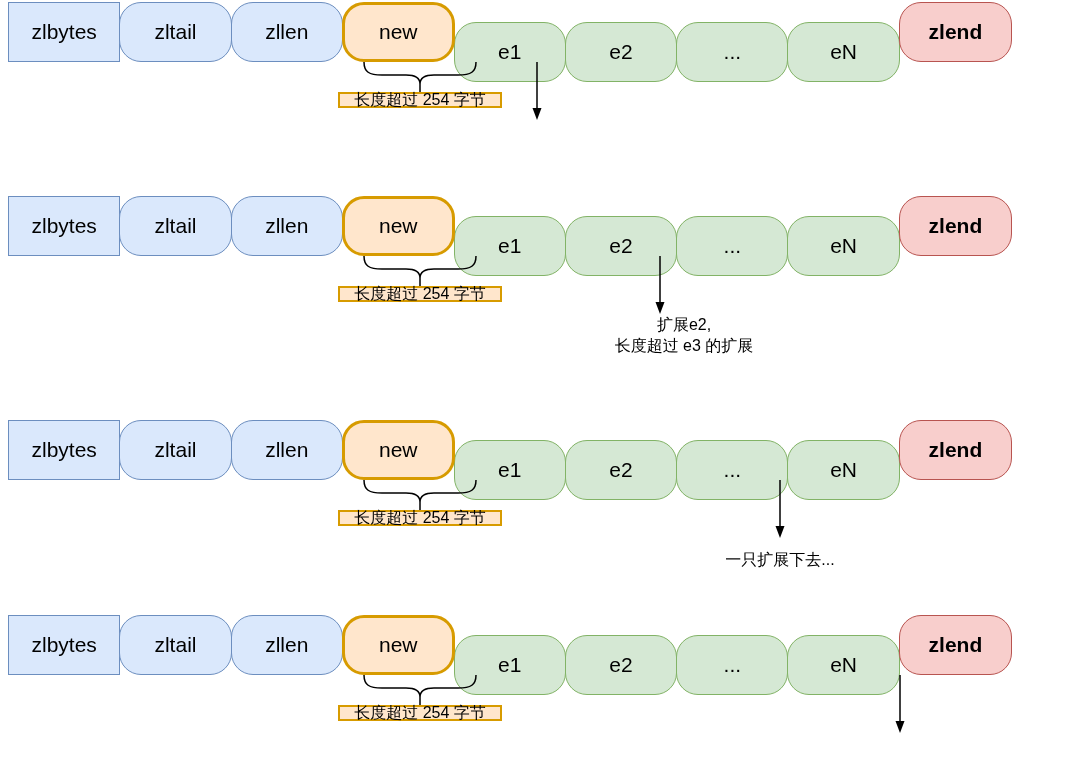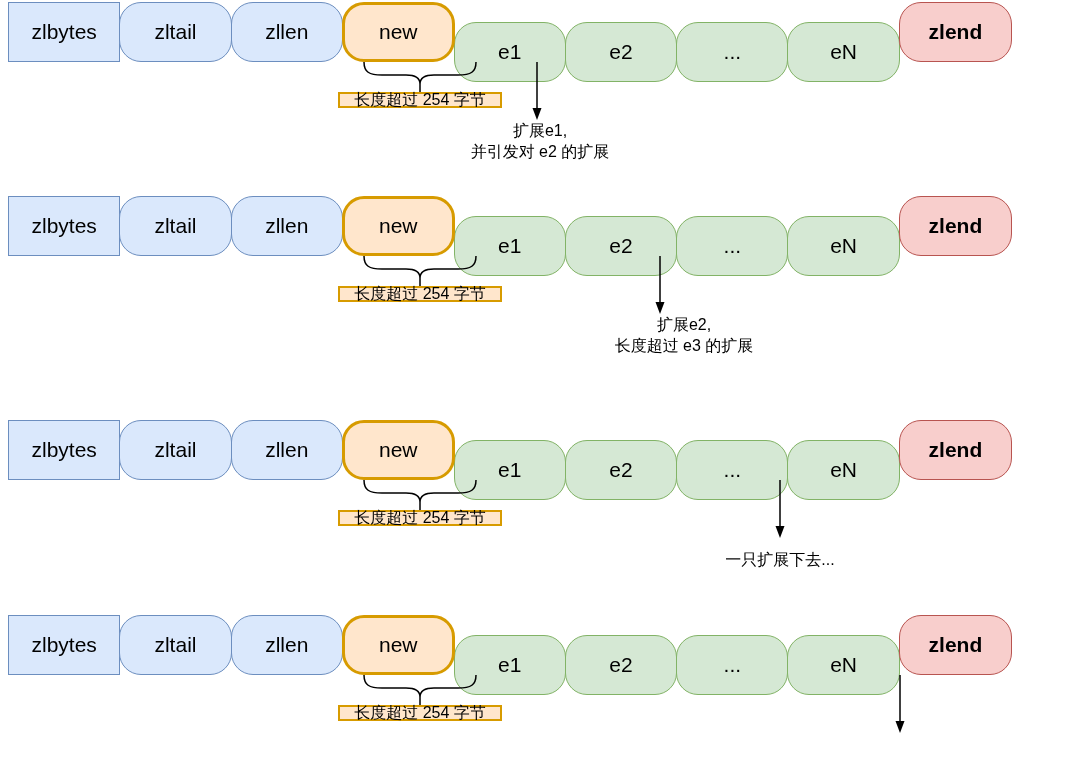--- a/index.html
+++ b/index.html
@@ -93,24 +93,20 @@
     <div class="cell c-red w122">zlend</div>
   </div>
   <svg class="brace" style="top:62px" viewBox="0 0 120 31">
     <path d="M4,0 C4,10 9,13 22,13 L46,13 C55,13 60,16 60,22 C60,16 65,13 74,13 L98,13 C111,13 116,10 116,0 M60,22 L60,31" fill="none" stroke="#000" stroke-width="1.5"></path>
   </svg>
   <div class="callout" style="top:92px">长度超过 254 字节</div>
   <svg class="arrow" style="left:530px; top:62px" viewBox="0 0 14 58">
     <line x1="7" y1="0" x2="7" y2="46" stroke="#000" stroke-width="1.5"></line>
     <path d="M7,58 L2.5,46 L11.5,46 Z" fill="#000"></path>
   </svg>
-  <div class="annotation" style="left:540px; top:120px">
-    <div>扩展e1,</div>
-    <div>并引发对 e2 的扩展</div>
-  </div>
 
   <div class="row" style="top:196px">
     <div class="cell c-blue w120">zlbytes</div>
     <div class="cell c-blue w120">zltail</div>
     <div class="cell c-blue w120">zllen</div>
     <div class="cell c-orange w120">new</div>
     <div class="cell c-green w120">e1</div>
     <div class="cell c-green w120">e2</div>
     <div class="cell c-green w120">...</div>
     <div class="cell c-green w120">eN</div>

